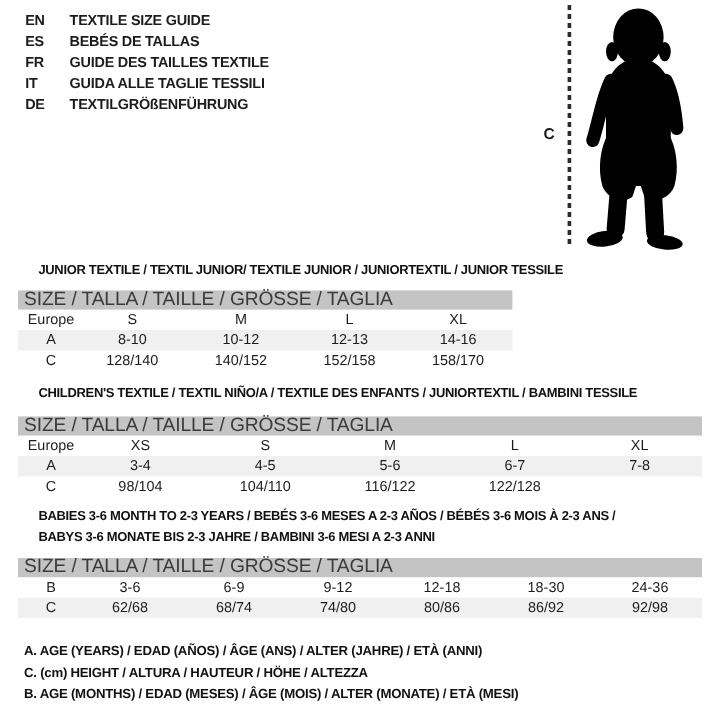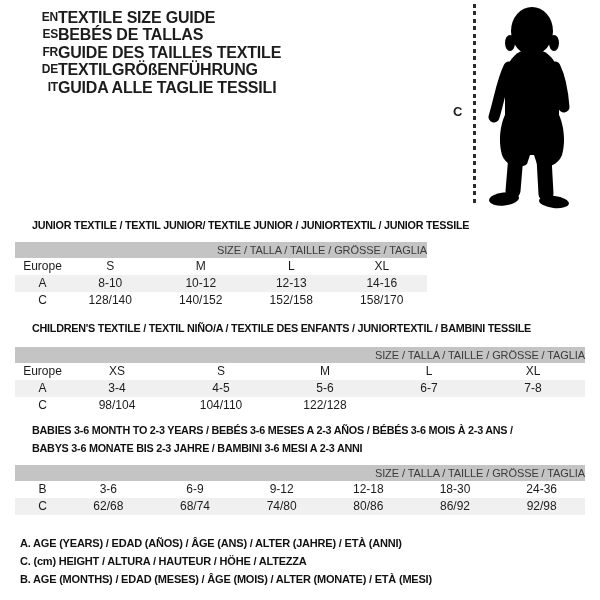--- a/index.html
+++ b/index.html
@@ -6,22 +6,22 @@
   html,body { background:#fff; }
   body { font-family:"Liberation Sans", sans-serif; }
   .page {
     position:relative; width:600px; height:600px; background:#fff;
     overflow:hidden; color:#1c1c1c;
   }
 
   
   .lang-block { position:absolute; left:21px; top:9px; }
   .lang-row { display:flex; height:17.4px; line-height:17.4px; }
-  .lang-code { width:37px; font-weight:bold; font-size:12px; letter-spacing:-0.2px;text-align:right; }
-  .lang-label { font-weight:bold; font-size:16px; letter-spacing:-0.2px; }
+  .lang-code { width:37px; font-weight:bold; font-size:12px; letter-spacing:-0.2px; }
+  .lang-label { font-weight:bold; font-size:12px; letter-spacing:-0.2px; }
 
   
   .height-line {
     position:absolute; left:473px; top:4px; width:3px; height:202px;
     background:repeating-linear-gradient(to bottom, #2b2b2b 0 4px, transparent 4px 7.5px);
   }
   .c-label { position:absolute; left:453px; top:104px; font-weight:bold; font-size:13px; }
   .toddler { position:absolute; left:480px; top:3px; width:100px; height:206px; }
 
   
@@ -33,21 +33,21 @@
   .sec-title-2 { top:319px; }
   .sec-title-3 { top:421px; }
 
   
   .size-table { position:absolute; font-size:12px; }
   .table-1 { left:15px; top:242px; width:412px; }
   .table-2 { left:15px; top:347px; width:570px; }
   .table-3 { left:15px; top:465px; width:570px; }
   .size-bar {
     height:16px; line-height:16px; background:var(--header-bg,#c4c4c4);
-    color:#3b3b3b; padding-left:5px; font-size:11px; letter-spacing:-0.1px;text-align:right;
+    color:#3b3b3b; padding-left:5px; font-size:16px; letter-spacing:-0.1px;
   }
   .t-row { display:grid; height:17px; line-height:17px; }
   .t-row.shaded { background:var(--row-bg,#f0f0f0); }
   .t-label { padding-left:5px; text-align:center; }
   .t-cell { text-align:center; }
 
   
   .footnotes {
     position:absolute; left:20px; top:534px; font-weight:bold; font-size:11px;
     line-height:18.2px; letter-spacing:-0.2px; color:#111;
@@ -65,26 +65,26 @@
     </div>
     <div class="lang-row">
       <span class="lang-code">ES</span>
       <span class="lang-label">BEBÉS DE TALLAS</span>
     </div>
     <div class="lang-row">
       <span class="lang-code">FR</span>
       <span class="lang-label">GUIDE DES TAILLES TEXTILE</span>
     </div>
     <div class="lang-row">
+      <span class="lang-code">IT</span>
+      <span class="lang-label">GUIDA ALLE TAGLIE TESSILI</span>
+    </div>
+    <div class="lang-row">
       <span class="lang-code">DE</span>
       <span class="lang-label">TEXTILGRÖßENFÜHRUNG</span>
-    </div>
-    <div class="lang-row">
-      <span class="lang-code">IT</span>
-      <span class="lang-label">GUIDA ALLE TAGLIE TESSILI</span>
     </div>
   </div>
 
   <div class="height-line"></div>
   <div class="c-label">C</div>
   <svg class="toddler" viewBox="0 0 100 206" xmlns="http://www.w3.org/2000/svg">
     <g fill="#000000" stroke="none">
       <ellipse cx="52" cy="28" rx="21" ry="24"></ellipse>
       <ellipse cx="30" cy="40" rx="5" ry="8"></ellipse>
       <ellipse cx="74" cy="40" rx="5" ry="8"></ellipse>
@@ -141,20 +141,21 @@
         <span class="t-cell">3-4</span>
         <span class="t-cell">4-5</span>
         <span class="t-cell">5-6</span>
         <span class="t-cell">6-7</span>
         <span class="t-cell">7-8</span>
       </div>
       <div class="t-row" style="grid-template-columns: 50px repeat(5, 1fr);">
         <span class="t-label">C</span>
         <span class="t-cell">98/104</span>
         <span class="t-cell">104/110</span>
+        <span class="t-cell">116/122</span>
         <span class="t-cell">122/128</span>
       </div>
     </div>
 
   <h2 class="sec-title sec-title-3">BABIES 3-6 MONTH TO 2-3 YEARS / BEBÉS 3-6 MESES A 2-3 AÑOS / BÉBÉS 3-6 MOIS À 2-3 ANS /
 BABYS 3-6 MONATE BIS 2-3 JAHRE / BAMBINI 3-6 MESI A 2-3 ANNI</h2>
   <div class="size-table table-3" id="table-2">
       <div class="size-bar">SIZE / TALLA / TAILLE / GRÖSSE / TAGLIA</div>
       <div class="t-row" style="grid-template-columns: 50px repeat(6, 1fr);">
         <span class="t-label">B</span>

